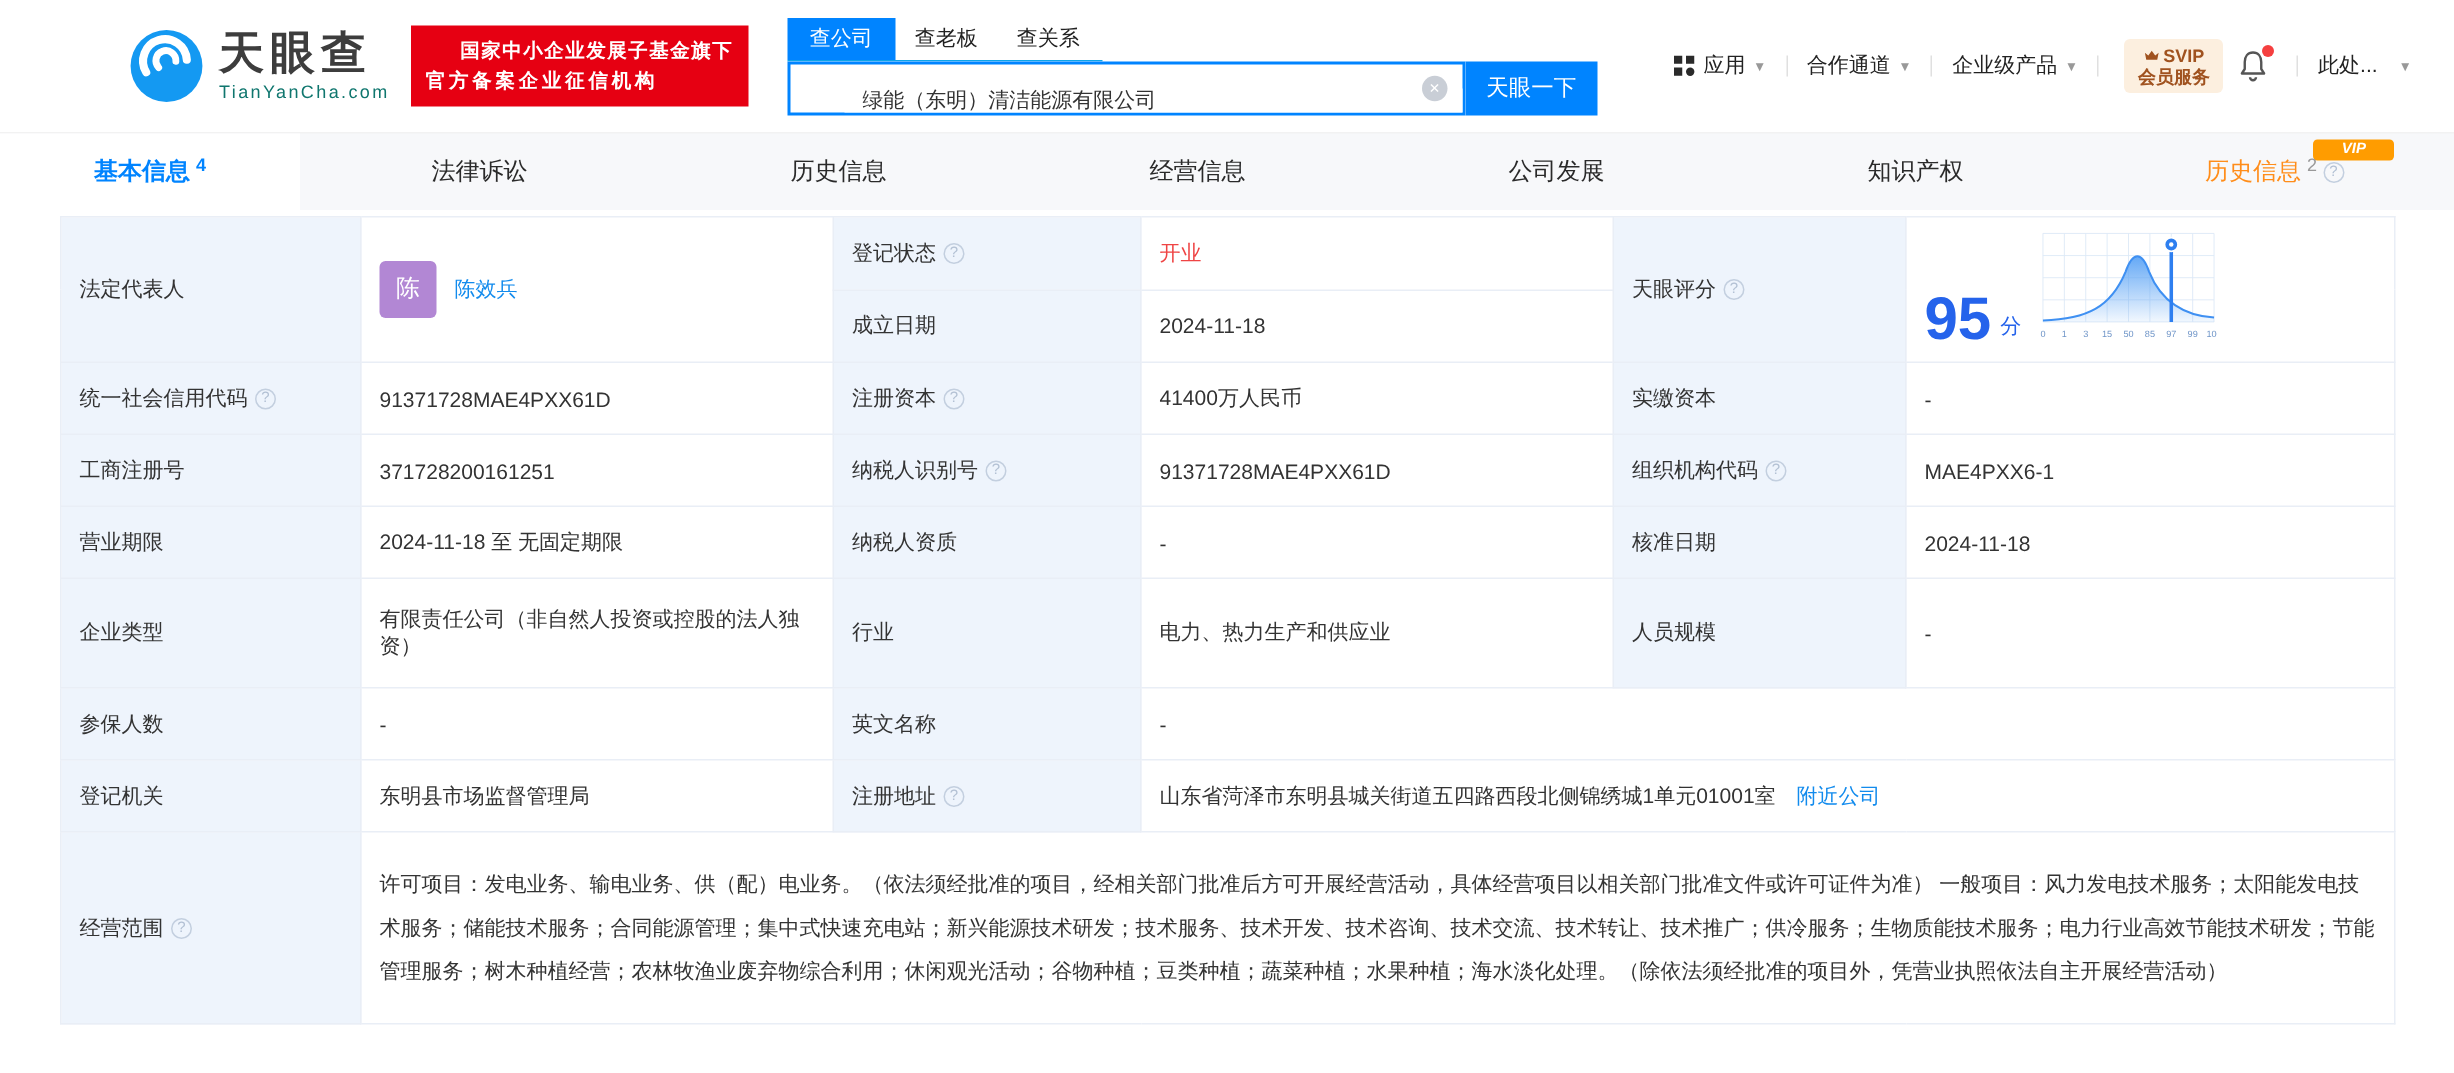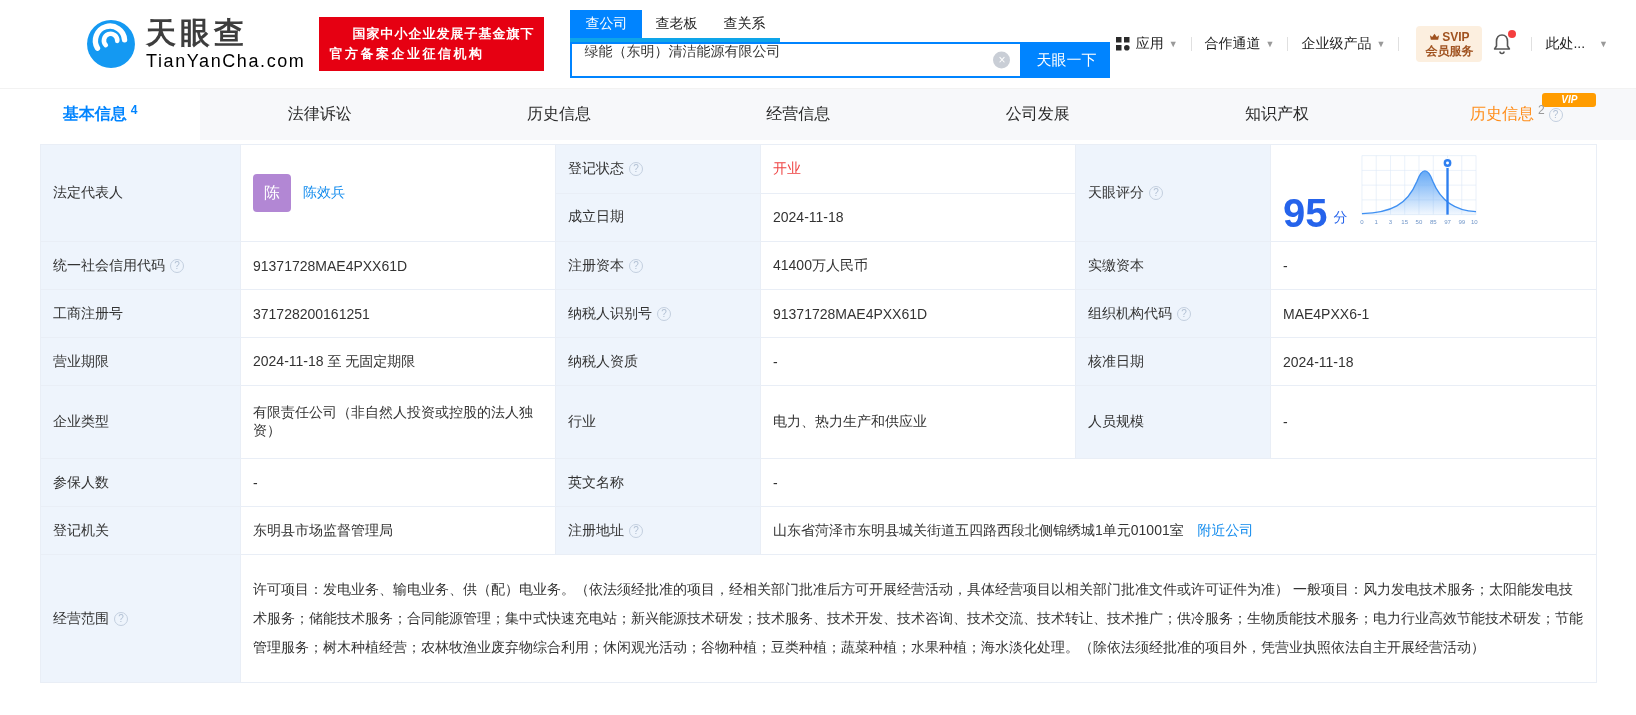--- a/index.html
+++ b/index.html
@@ -6,31 +6,31 @@
   html,body { background:#fff; }
   body {
     width:1636px; height:715px; overflow:hidden; position:relative;
     font-family:"Liberation Sans","DejaVu Sans",sans-serif; color:#333;
   }
   
   .topbar { height:88px; display:flex; align-items:center; padding-left:86px; background:#fff; }
   .logo { display:flex; align-items:center; cursor:pointer; }
   .logo-text { margin-left:10px; }
   .logo-brand { font-size:30px; font-weight:bold; color:#3d3d3d; letter-spacing:4px; line-height:32px; }
-  .logo-site { font-size:18px; color:#000000; letter-spacing:1.6px; margin-top:2px; }
+  .logo-site { font-size:12px; color:#0f766e; letter-spacing:1.6px; margin-top:2px; }
   .cert-badge { margin-left:14px; background:#e60012; color:#fff; font-size:13px; font-weight:bold;
     padding:7px 10px; line-height:20px; }
   .cert-badge .l1 { letter-spacing:1px;margin-left:23px; }
   .cert-badge .l2 { letter-spacing:2.5px; }
   .search-area { margin-left:26px; width:540px; }
-  .search-tabs { display:flex; width:210px; border-bottom:4px solid #0ea5e9; }
+  .search-tabs { display:flex; width:210px; border-bottom:1px solid #0ea5e9; }
   .stab { font-size:14px; padding:5px 13px; color:#222; cursor:pointer; white-space:nowrap; }
   .stab.active { background:#0084ff; color:#fff; padding:5px 15px; }
   .search-row { display:flex; }
-  .search-box { width:452px; height:36px; border:2px solid #0084ff; background:#fff; position:relative; display:flex; align-items:flex-start; }
+  .search-box { width:452px; height:36px; border:2px solid #0084ff; background:#fff; position:relative; display:flex; align-items:flex-end;padding-left:36px; }
   .search-box input { flex:1; border:none; outline:none; font-size:14px; color:#333; padding:0 34px 0 12px;
     font-family:"Liberation Sans","DejaVu Sans",sans-serif; }
   .clear-icon { position:absolute; right:10px; top:50%; transform:translateY(-50%);
     width:17px; height:17px; border-radius:50%; background:#c9ced6; color:#fff; font-size:12px;
     line-height:17px; text-align:center; cursor:pointer; }
   .search-btn { width:88px; height:36px; background:#0084ff; color:#fff; border:none; font-size:15px; cursor:pointer;
     font-family:"Liberation Sans","DejaVu Sans",sans-serif; }
   .top-nav { margin-left:auto; display:flex; align-items:center; padding-right:28px; }
   .nav-item { display:flex; align-items:center; font-size:14px; color:#222; cursor:pointer; white-space:nowrap; }
   .caret { font-size:9px; color:#999; margin-left:5px; }

